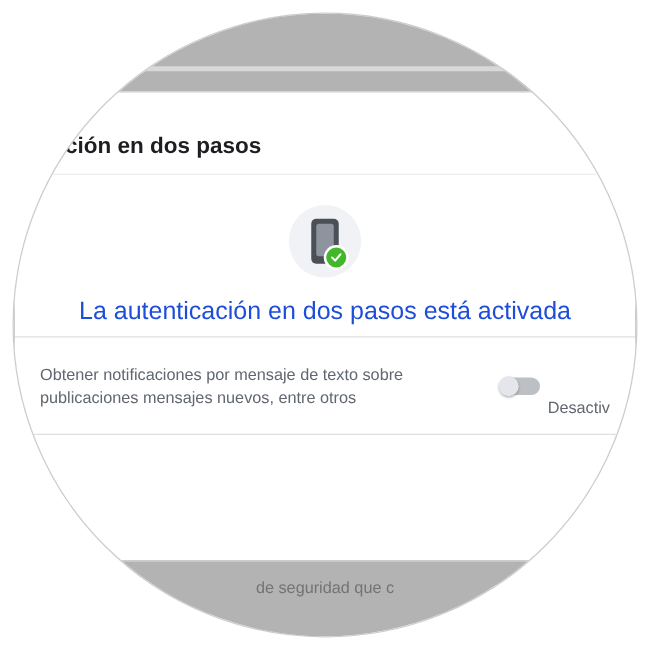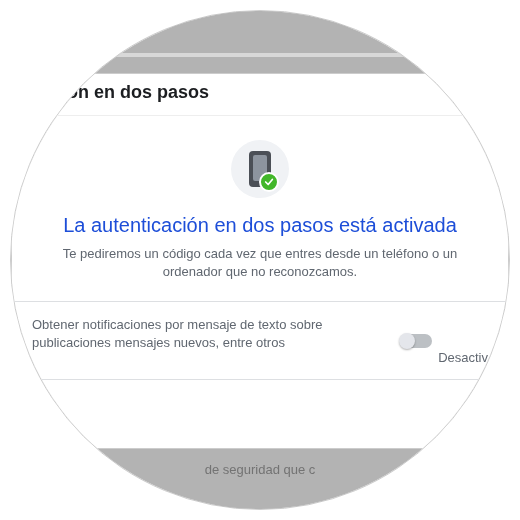--- a/index.html
+++ b/index.html
@@ -40,21 +40,21 @@
       left: 0;
       right: 0;
       bottom: 60px;
       background: #fff;
       border: 1px solid #ccc;
     }
     .panel-title {
       font-size: 18px;
       font-weight: bold;
       color: #1c1e21;
-      padding: 8px 20px 12px 20px;
+      padding: 32px 20px 12px 20px;
       border-bottom: 1px solid #eee;
     }
     .icon-wrap {
       display: flex;
       justify-content: center;
       padding: 24px 0 12px 0;
     }
     .icon-circle {
       width: 58px;
       height: 58px;
@@ -103,21 +103,21 @@
     .activated-desc {
       text-align: center;
       font-size: 13px;
       color: #606770;
       padding: 0 24px 20px 24px;
       line-height: 1.4;
     }
     .divider { height: 1px; background: #dddfe2; margin: 0; }
     .notif-row {
       display: flex;
-      align-items: flex-start;
+      align-items: center;
       justify-content: space-between;
       padding: 14px 20px 14px 20px;
       gap: 16px;
     }
     .notif-text {
       font-size: 13px;
       color: #606770;
       line-height: 1.35;
       flex: 1;
     }
@@ -172,21 +172,20 @@
         <div class="phone-shape"></div>
         <div class="check-badge">
           <svg viewBox="0 0 12 12">
               <path d="M2 6 L5 9 L10 3" stroke="#fff" stroke-width="2" fill="none" stroke-linecap="round" stroke-linejoin="round"></path>
             </svg>
         </div>
       </div>
     </div>
 
     <div class="activated-title">La autenticación en dos pasos está activada</div>
-    <div class="activated-desc">Te pediremos un código cada vez que entres desde un teléfono o un ordenador que no reconozcamos.</div>
 
     <div class="divider"></div>
 
     <div class="notif-row">
       <div class="notif-text">Obtener notificaciones por mensaje de texto sobre publicaciones mensajes nuevos, entre otros</div>
       <div class="toggle-wrap">
         <div class="toggle">
           <div class="toggle-knob"></div>
         </div>
         <div class="toggle-label">Desactiv</div>

